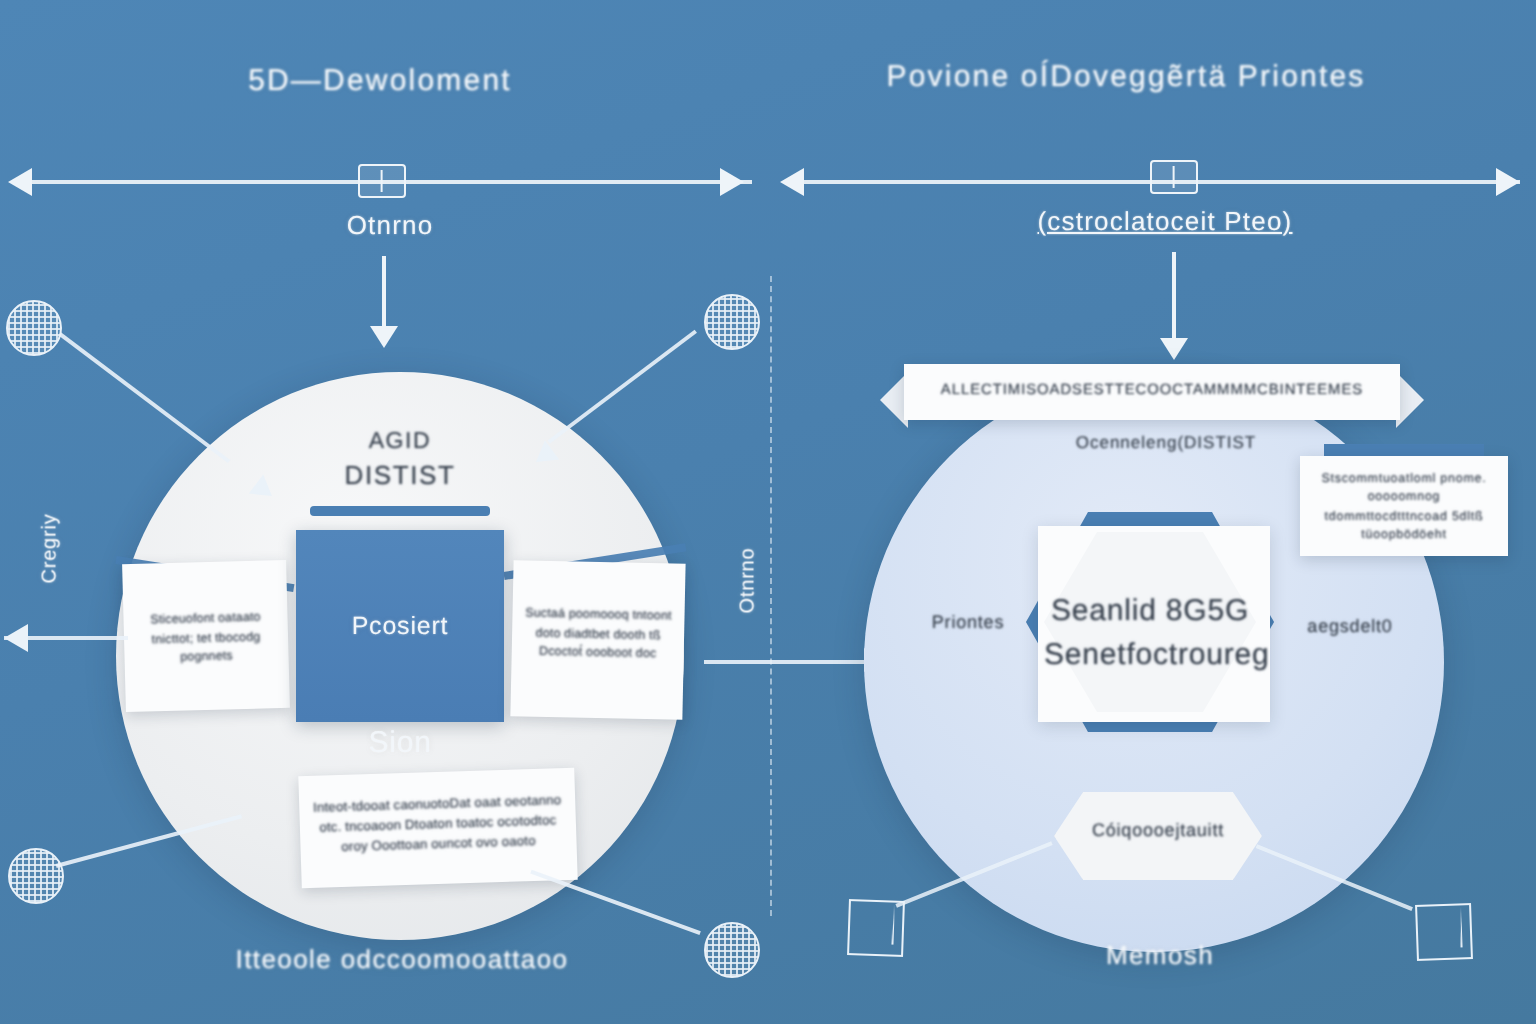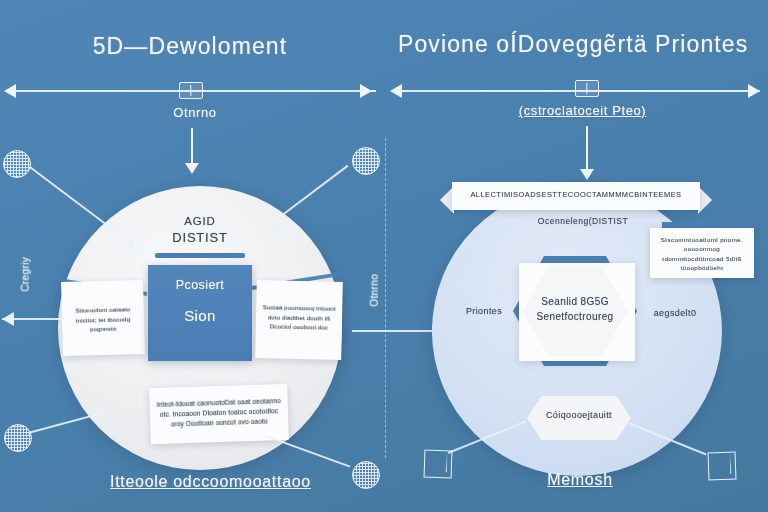--- a/index.html
+++ b/index.html
@@ -32,27 +32,27 @@
     text-shadow: 0 0 1.2px rgba(255,255,255,0.55), 0 0 3px rgba(0,0,0,0.10);
     filter: blur(0.35px);
   }
   .dark {
     color: #3b4450;
     text-shadow: 0 0 1.1px rgba(120,130,145,0.6);
   }
 
   
   .title {
-    font-size: 23px;
+    font-size: 15px;
     font-weight: 400;
     letter-spacing: 1.1px;
     filter: blur(0.5px);
   }
   #title-left  { left: 60px;  top: 32px;  width: 260px; }
-  #title-right { left: 398px; top: 30px;  width: 330px; text-align: right; }
+  #title-right { left: 398px; top: 30px;  width: 330px; }
 
   
   .axis {
     position: absolute;
     height: 2px;
     background: #eef4f9;
     opacity: 0.92;
   }
   #axis-left  { left: 8px;   top: 90px;  width: 368px; }
   #axis-right { left: 394px; top: 90px;  width: 366px; }
@@ -167,21 +167,21 @@
   #center-card {
     position: absolute;
     left: 148px; top: 265px;
     width: 104px; height: 96px;
     background: linear-gradient(180deg, #5286bb 0%, #4a7db4 100%);
     box-shadow: 0 2px 8px rgba(20,40,60,0.25);
   }
   #center-card .txt {
     position: static;
     display: block;
-    padding-top: 12px;
+    padding-top: 40px;
     font-size: 12.5px;
     line-height: 1.35;
     white-space: normal;
   }
   #center-card .l2 { font-size: 15px; }
 
   
   .card {
     position: absolute;
     background: #fbfcfd;
@@ -308,21 +308,21 @@
   }
   #hex-inner {
     position: absolute;
     left: 522px; top: 266px;
     width: 106px; height: 90px;
     background: #f4f6f8;
     clip-path: polygon(25% 0%, 75% 0%, 100% 50%, 75% 100%, 25% 100%, 0% 50%);
   }
   #hex-text {
     left: 522px; top: 295px; width: 106px;
-    font-size: 10px; line-height: 1.45;
+    font-size: 15px; line-height: 1.45;
     filter: blur(0.5px);
   }
   
   #hex-plate {
     position: absolute;
     left: 519px; top: 263px;
     width: 116px; height: 98px;
     background: #fbfcfd;
     box-shadow: 0 2px 8px rgba(20,40,60,0.15);
   }
@@ -362,21 +362,21 @@
     clip-path: polygon(14% 0%, 86% 0%, 100% 50%, 86% 100%, 14% 100%, 0% 50%);
     box-shadow: 0 2px 6px rgba(20,40,60,0.15);
   }
   #hex-bottom-text {
     left: 527px; top: 410px; width: 104px;
     font-size: 9px;
     filter: blur(0.5px);
   }
 
   
-  .caption { font-size: 16px; letter-spacing: 0.7px; filter: blur(0.5px); text-decoration: underline; }
+  .caption { font-size: 13px; letter-spacing: 0.7px; filter: blur(0.5px); }
   #cap-left  { left: 110px; top: 472px; width: 182px; }
   #cap-right { left: 520px; top: 470px; width: 120px; }
 
   
   .pennant {
     position: absolute;
     width: 26px; height: 26px;
     border: 1.8px solid #eaf2f9;
     filter: blur(0.2px);
   }

